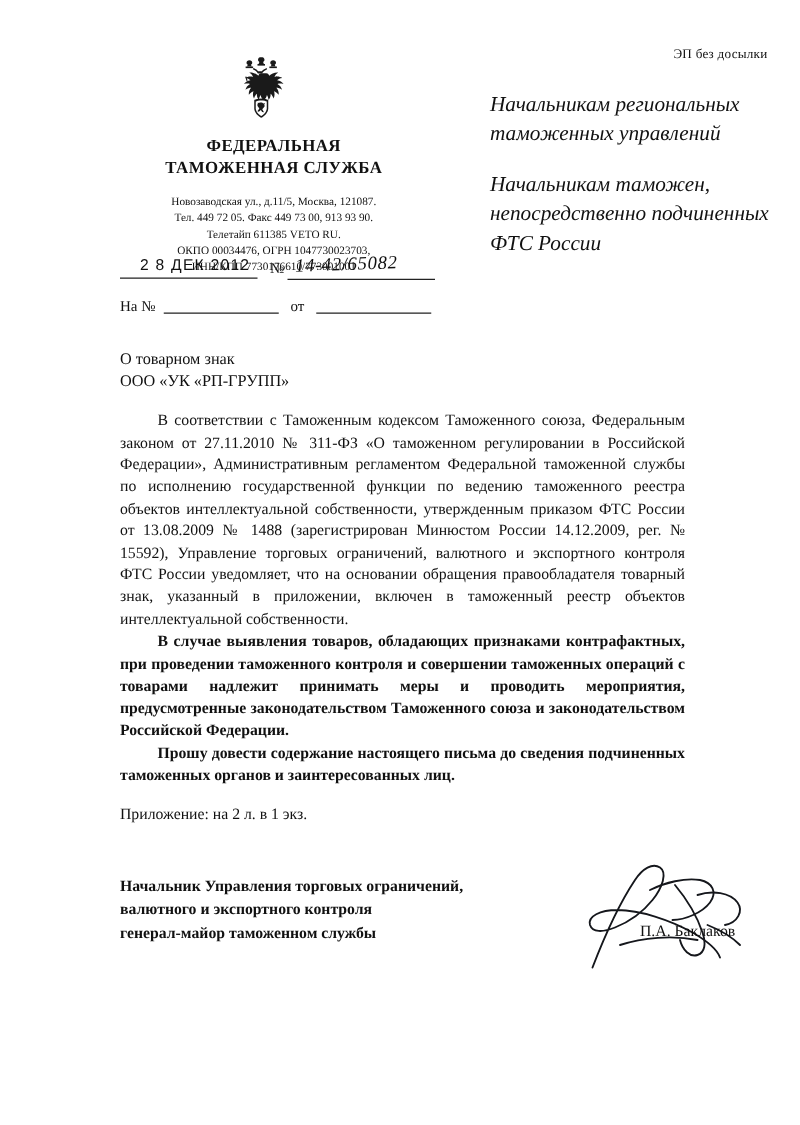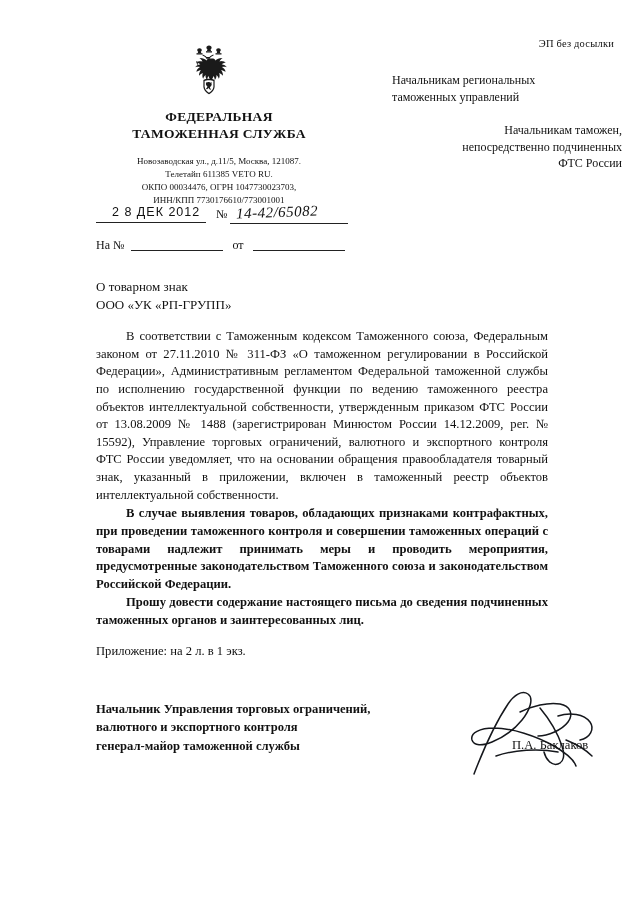--- a/index.html
+++ b/index.html
@@ -62,24 +62,25 @@
     line-height: 1.45;
   }
   .lh-address div { white-space: nowrap; }
 
   
   .addressee {
     position: absolute;
     left: 392px;
     top: 72px;
     width: 230px;
-    font-size: 12px;
+    font-size: 17px;
     line-height: 1.38;
-  }
-  .addressee .block2 { margin-top: 17px; text-align: right; }
+    font-style: italic;
+  }
+  .addressee .block2 { margin-top: 17px; }
 
   
   .datenum {
     position: absolute;
     left: 96px;
     top: 205px;
     width: 260px;
     height: 22px;
     font-size: 12.5px;
   }
@@ -231,20 +232,21 @@
     </svg>
   </div>
 
   <div class="letterhead">
     <div class="lh-title">
       <div>ФЕДЕРАЛЬНАЯ</div>
       <div>ТАМОЖЕННАЯ СЛУЖБА</div>
     </div>
     <div class="lh-address">
       <div>Новозаводская  ул., д.11/5, Москва, 121087.</div>
+      <div>Тел. 449 72 05.  Факс  449 73 00, 913 93 90.</div>
       <div>Телетайп 611385 VETO RU.</div>
       <div>ОКПО 00034476,  ОГРН 1047730023703,</div>
       <div>ИНН/КПП 7730176610/773001001</div>
     </div>
   </div>
 
   <div class="addressee">
     <div class="block1">
       <div>Начальникам региональных</div>
       <div>таможенных управлений</div>
@@ -280,21 +282,21 @@
     <p>В соответствии с Таможенным кодексом Таможенного союза, Федеральным законом от 27.11.2010 № 311-ФЗ «О таможенном регулировании в Российской Федерации», Административным регламентом Федеральной таможенной службы по исполнению государственной функции по ведению таможенного реестра объектов интеллектуальной собственности, утвержденным приказом ФТС России от 13.08.2009 № 1488 (зарегистрирован Минюстом России 14.12.2009, рег. № 15592), Управление торговых ограничений, валютного и экспортного контроля ФТС России уведомляет, что на основании обращения правообладателя товарный знак, указанный в приложении, включен в таможенный реестр объектов интеллектуальной собственности.</p>
     <p>В случае выявления товаров, обладающих признаками контрафактных, при проведении таможенного контроля и совершении таможенных операций с товарами надлежит принимать меры и проводить мероприятия, предусмотренные законодательством Таможенного союза и законодательством Российской Федерации.</p>
     <p>Прошу довести содержание настоящего письма до сведения подчиненных таможенных органов и заинтересованных лиц.</p>
   </div>
 
   <div class="attachment">Приложение: на 2 л. в 1 экз.</div>
 
   <div class="sign-title">
     <div>Начальник Управления торговых ограничений,</div>
     <div>валютного и экспортного контроля</div>
-    <div>генерал-майор таможенной службы</div>
+    <div>генерал-майор таможенном службы</div>
   </div>
 
   <div class="signature">
     <svg viewBox="0 0 150 96" width="150" height="96" aria-hidden="true">
       <g fill="none" stroke="#15171c" stroke-width="1.5" stroke-linecap="round" stroke-linejoin="round">
         <path d="M12 88 C 22 62, 34 36, 46 18 C 52 9, 60 4, 66 8 C 72 12, 68 24, 60 34 C 52 44, 40 52, 30 56 C 20 60, 12 60, 10 54 C 8 47, 18 42, 32 42 C 50 42, 74 50, 92 60 C 104 67, 112 74, 114 80"></path>
         <path d="M58 26 C 70 20, 86 16, 98 18 C 108 20, 112 28, 106 36 C 100 44, 86 50, 76 50"></path>
         <path d="M78 22 C 88 34, 96 48, 100 60 C 103 69, 102 76, 96 78 C 90 80, 84 74, 82 66"></path>
         <path d="M96 30 C 108 26, 122 28, 128 36 C 133 43, 128 52, 118 54"></path>
         <path d="M104 54 C 114 58, 124 64, 130 70"></path>

